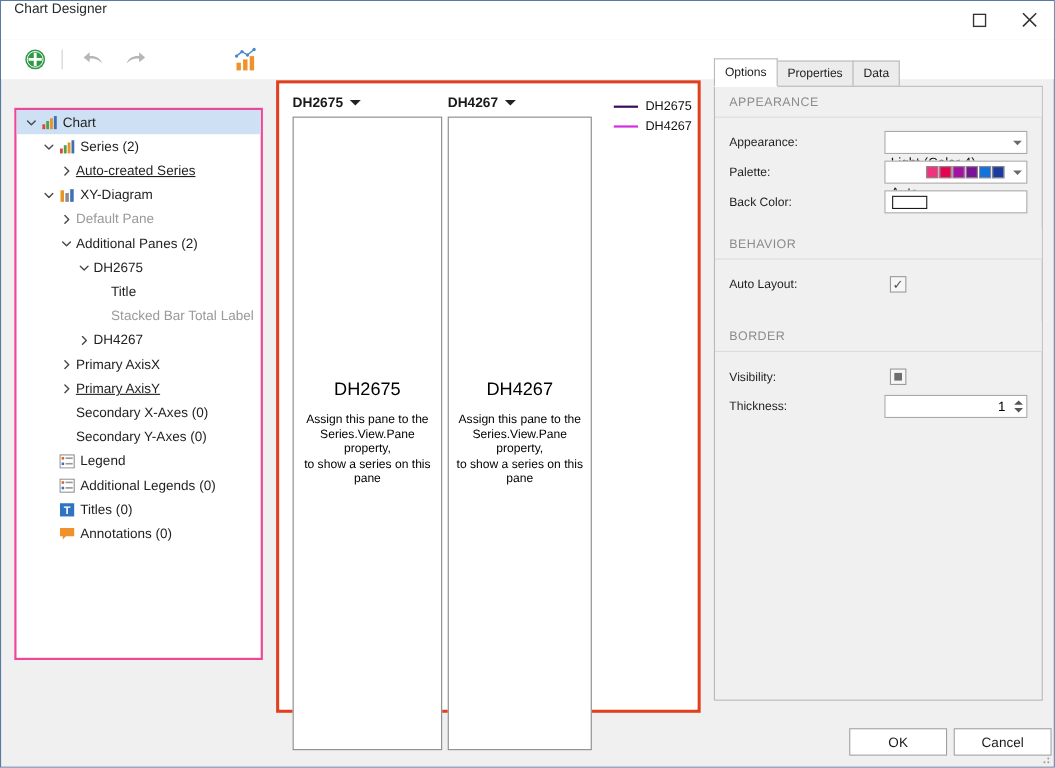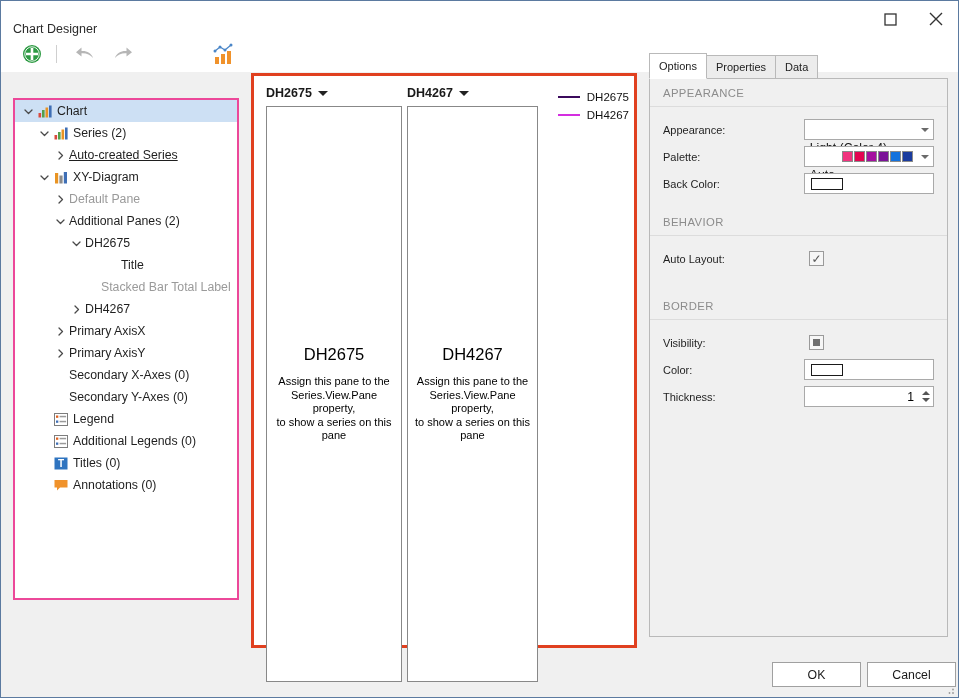--- a/index.html
+++ b/index.html
@@ -15,21 +15,21 @@
     position: relative;
     width: 959px; height: 698px;
     background: #f0f0f0;
     border: 1px solid #5b7aa0;
   }
 
   
   #titlebar {
     position: absolute; left: 0; top: 0; width: 957px; height: 35px;
     background: #ffffff;
-    display: flex; align-items: flex-end;
+    display: flex; align-items: flex-start;
   }
   #titlebar .title {
     margin-left: 12px; font-size: 12.5px; color: #2b2b2b;
   }
   #titlebar .spacer { flex: 1; }
   .winbtn {
     width: 45px; height: 34px; display: flex; align-items: center; justify-content: center;
     color: #333;
   }
   .winbtn svg { display: block; }
@@ -288,21 +288,21 @@
       </div>
       <div class="tnode" style="padding-left: 54px;">
         <span class="twist">
           <svg width="9" height="9" viewBox="0 0 9 9">
             <path d="M1 3 L4.5 6.5 L8 3" fill="none" stroke="#4a4a4a" stroke-width="1.3" stroke-linecap="round" stroke-linejoin="round"></path>
           </svg>
         </span>
         <span class="ticon none"></span>
         <span class="tlabel">DH2675</span>
       </div>
-      <div class="tnode" style="padding-left: 90px;">
+      <div class="tnode" style="padding-left: 70px;">
         <span class="twist empty"></span>
         <span class="ticon none"></span>
         <span class="tlabel">Title</span>
       </div>
       <div class="tnode dim" style="padding-left: 70px;">
         <span class="twist empty"></span>
         <span class="ticon none"></span>
         <span class="tlabel">Stacked Bar Total Label</span>
       </div>
       <div class="tnode" style="padding-left: 54px;">
@@ -316,21 +316,21 @@
       </div>
       <div class="tnode" style="padding-left: 38px;">
         <span class="twist">
           <svg width="9" height="9" viewBox="0 0 9 9">
             <path d="M3 1 L6.5 4.5 L3 8" fill="none" stroke="#4a4a4a" stroke-width="1.3" stroke-linecap="round" stroke-linejoin="round"></path>
           </svg>
         </span>
         <span class="ticon none"></span>
         <span class="tlabel">Primary AxisX</span>
       </div>
-      <div class="tnode" style="padding-left: 38px;">
+      <div class="tnode" style="padding-left: 38px; text-decoration: underline;">
         <span class="twist">
           <svg width="9" height="9" viewBox="0 0 9 9">
             <path d="M3 1 L6.5 4.5 L3 8" fill="none" stroke="#4a4a4a" stroke-width="1.3" stroke-linecap="round" stroke-linejoin="round"></path>
           </svg>
         </span>
         <span class="ticon none"></span>
         <span class="tlabel">Primary AxisY</span>
       </div>
       <div class="tnode" style="padding-left: 38px;">
         <span class="twist empty"></span>
@@ -496,26 +496,20 @@
 
       <div class="section-head">BORDER</div>
       <div class="section-body">
         <div class="row">
           <div class="lbl">Visibility:</div>
           <div class="cb">
               <span class="sq"></span>
             </div>
         </div>
         <div class="row">
-          <div class="lbl">Color:</div>
-          <div class="colorbox">
-            <span class="colorchip" id="bordercolor-chip" style="background: rgb(255, 255, 255);"></span>
-          </div>
-        </div>
-        <div class="row">
           <div class="lbl">Thickness:</div>
           <div class="spin">
             <span class="num">1</span>
             <span class="arrows">
               <span class="arrow-up"></span>
               <span class="arrow-dn"></span>
             </span>
           </div>
         </div>
       </div>

